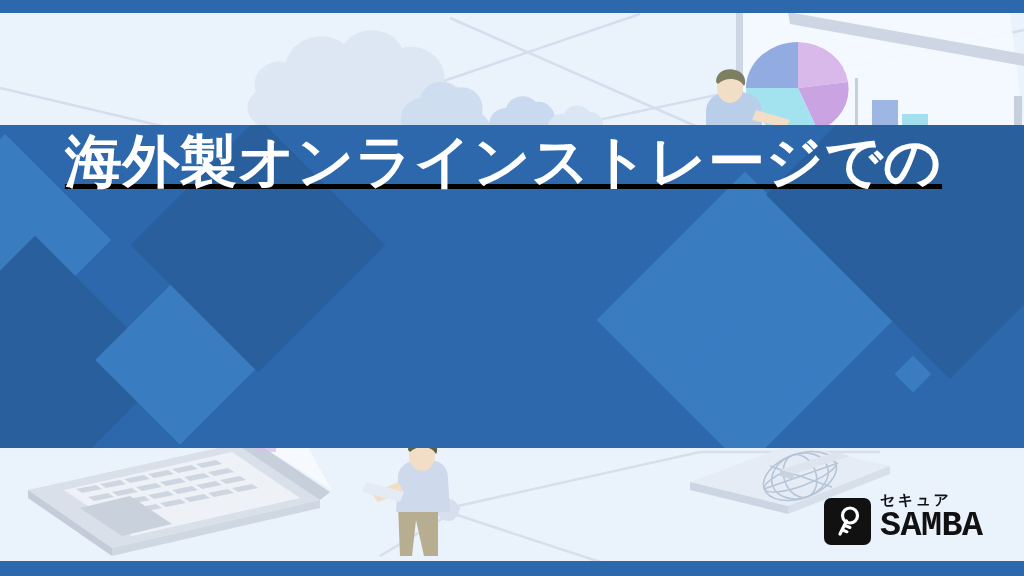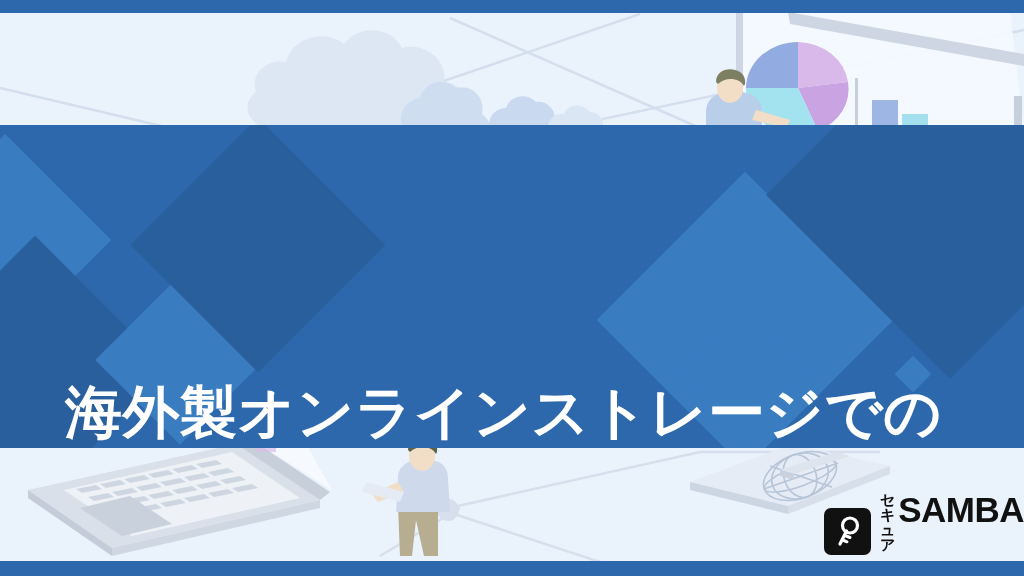--- a/index.html
+++ b/index.html
@@ -42,22 +42,23 @@
     background:#3674b6;
     transform:rotate(45deg);
   }
   .diamond.dark { background:#295f9d; }
   .diamond.light{ background:#3a7cc0; }
 
   #title-text {
     position:absolute; left:0; top:0;
     width:1007px; height:323px;
     display:flex; flex-direction:column;
-    align-items:center; justify-content:flex-end;
+    align-items:center; justify-content:flex-start;
     z-index:5;
+    text-decoration:underline;
   }
   .title-line {
     color:#ffffff;
     font-size:57px;
     font-weight:700;
     line-height:1.27;
     letter-spacing:0.5px;
     white-space:nowrap;
     text-align:center;
   }
@@ -69,31 +70,32 @@
     z-index:6;
   }
   #logo-mark {
     width:47px; height:47px;
     background:#111111;
     border-radius:7px;
     display:flex; align-items:center; justify-content:center;
     flex:0 0 auto;
   }
   #logo-words {
-    display:flex; flex-direction:row;
+    display:flex; flex-direction:column;
     line-height:1;
     padding-bottom:1px;
   }
   #logo-kana {
     font-size:15px; font-weight:700; color:#111111;
     letter-spacing:2.5px; margin-bottom:2px;
   }
   #logo-name {
     font-size:35px; font-weight:700; color:#111111;
     letter-spacing:-0.5px;
+    font-family:Liberation Mono, monospace;
   }
 </style>
 </head>
 <body>
 
 <div id="slide">
 
   <svg id="illustration" viewBox="0 0 1024 576" xmlns="http://www.w3.org/2000/svg">
     <rect x="0" y="0" width="1024" height="576" fill="#eaf2fc"></rect>
 

